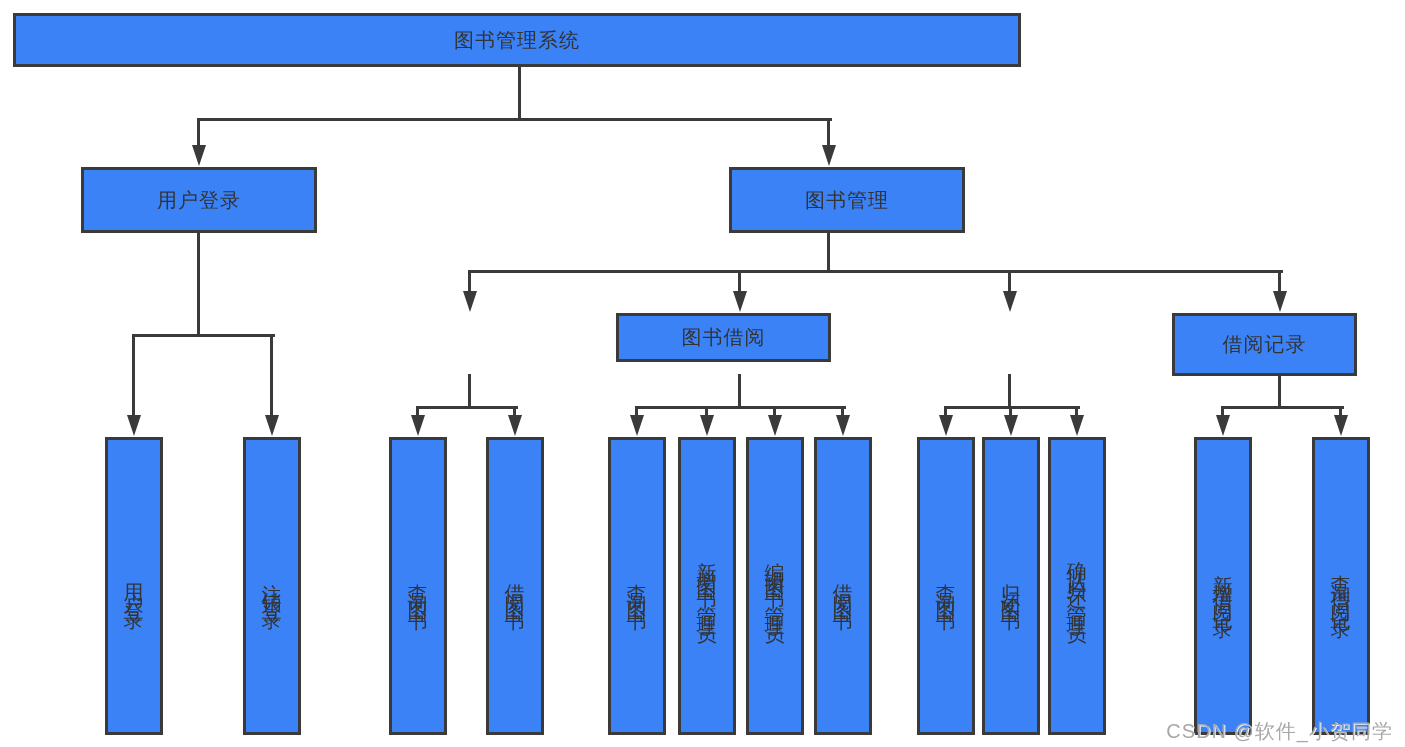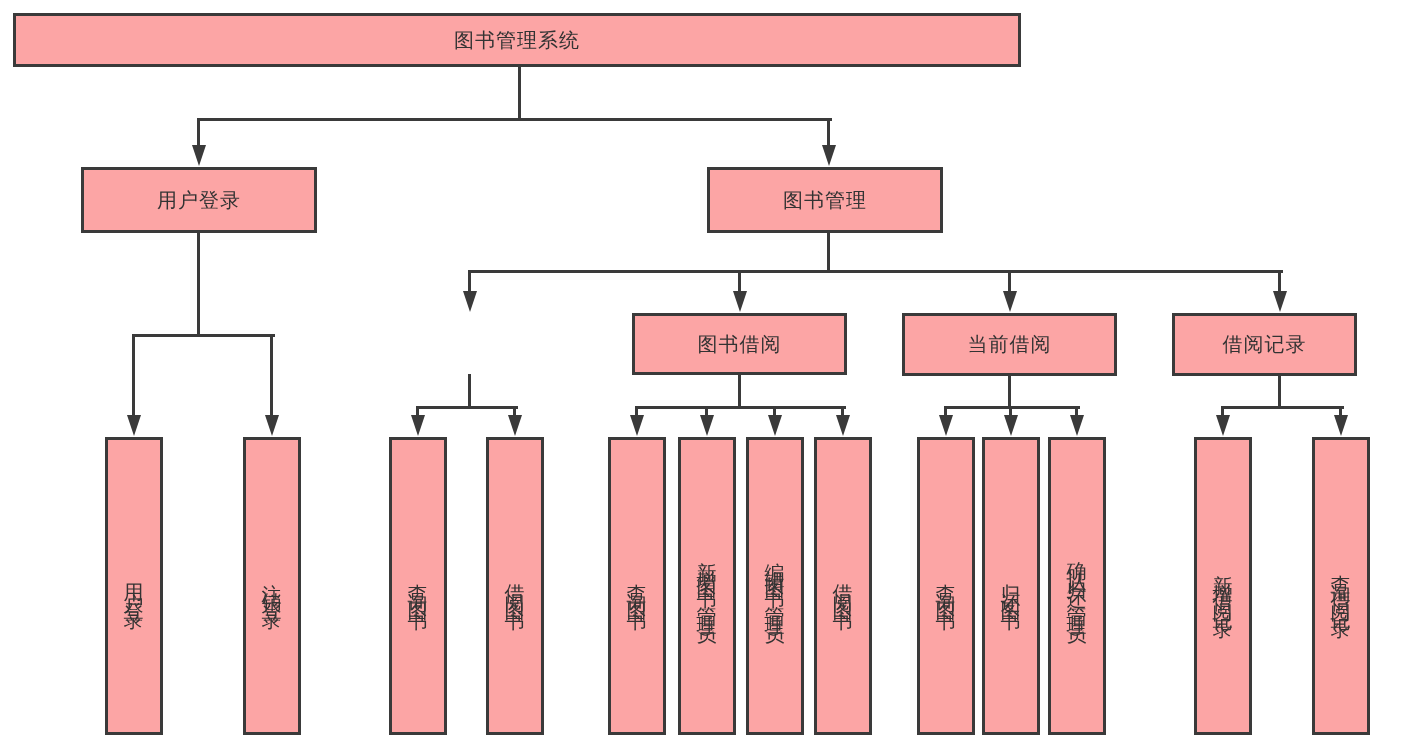--- a/index.html
+++ b/index.html
@@ -10,21 +10,21 @@
   
   .vline { position:absolute; width:3px; background:#3a3a3a; z-index:1; }
   .hline { position:absolute; height:3px; background:#3a3a3a; z-index:1; }
   .arr {
     position:absolute; width:0; height:0; z-index:1;
     border-left:7px solid transparent; border-right:7px solid transparent;
     border-top:21px solid #3a3a3a;
   }
   
   .box {
-    position:absolute; box-sizing:border-box; background:#fca5a5;
+    position:absolute; box-sizing:border-box; background:#3b82f6;
     border:3px solid #3a3a3a; display:flex; align-items:center; justify-content:center;
     font-size:20px; z-index:2; letter-spacing:1px;
   }
   .box-h { white-space:nowrap; }
   .box-v { width:58px; top:437px; height:298px; }
   .box-v span {
     writing-mode:vertical-rl; text-orientation:mixed;
     letter-spacing:9px; line-height:1; letter-spacing:9px;
   }
   .watermark {
@@ -97,29 +97,26 @@
     <div class="arr" style="left:1334px;top:415px"></div>
   </div>
 
   <div class="box box-h" style="left:13px;top:13px;width:1008px;height:54px">
     <span>图书管理系统</span>
   </div>
 
   <div class="box box-h" style="left:81px;top:167px;width:236px;height:66px">
     <span>用户登录</span>
   </div>
-  <div class="box box-h" style="left:707px;top:167px;width:236px;height:66px">
+  <div class="box box-h" style="left:729px;top:167px;width:236px;height:66px">
     <span>图书管理</span>
   </div>
 
-  <div class="box box-h" style="left:632px;top:313px;width:215px;height:62px">
+  <div class="box box-h" style="left:616px;top:313px;width:215px;height:49px">
     <span>图书借阅</span>
-  </div>
-  <div class="box box-h" style="left:902px;top:313px;width:215px;height:63px">
-    <span>当前借阅</span>
   </div>
   <div class="box box-h" style="left:1172px;top:313px;width:185px;height:63px">
     <span>借阅记录</span>
   </div>
 
   <div class="box box-v" style="left:105px">
     <span>用户登录</span>
   </div>
   <div class="box box-v" style="left:243px">
     <span>注销登录</span>
@@ -151,13 +148,14 @@
   <div class="box box-v" style="left:1048px">
     <span>确认归还（管理员）</span>
   </div>
   <div class="box box-v" style="left:1194px">
     <span>新增借阅记录</span>
   </div>
   <div class="box box-v" style="left:1312px">
     <span>查询借阅记录</span>
   </div>
 
+  <div class="watermark">CSDN @软件_小贺同学</div>
 </div>
 
 </body></html>

